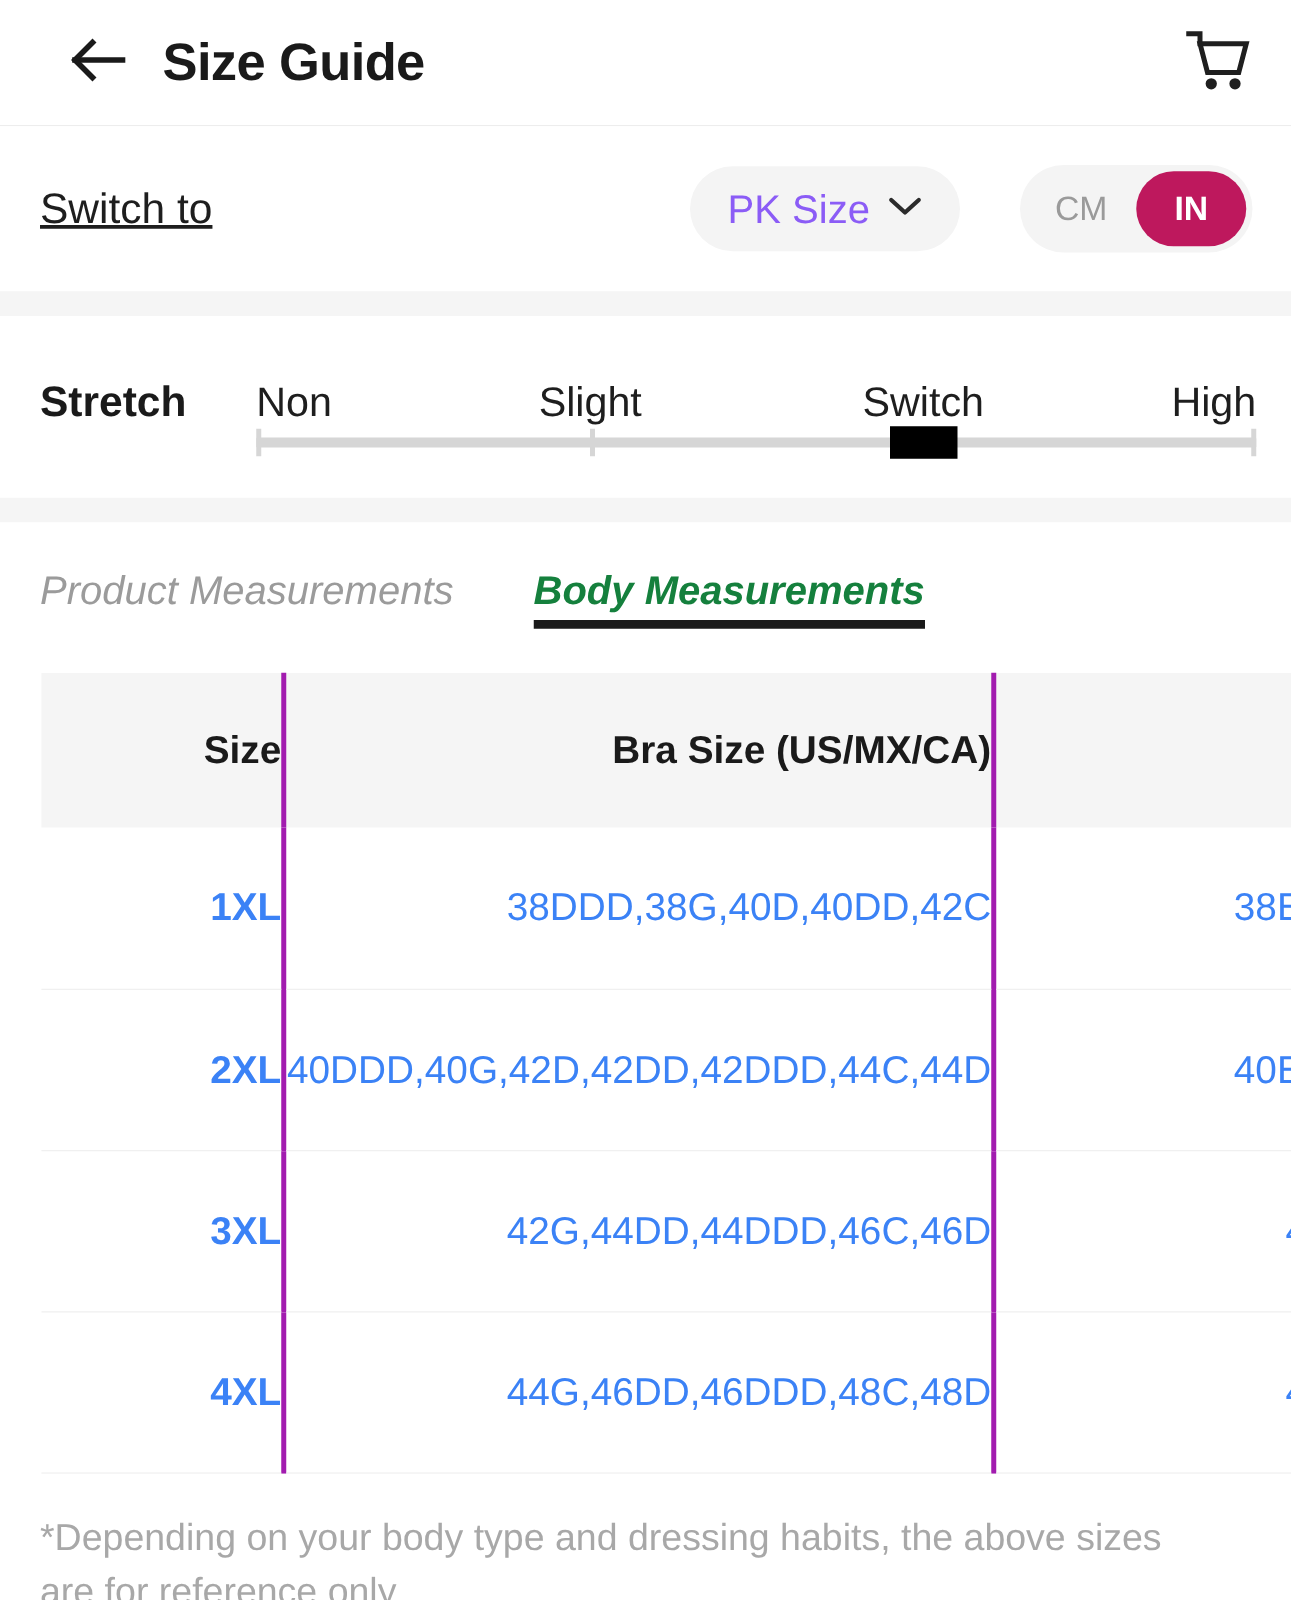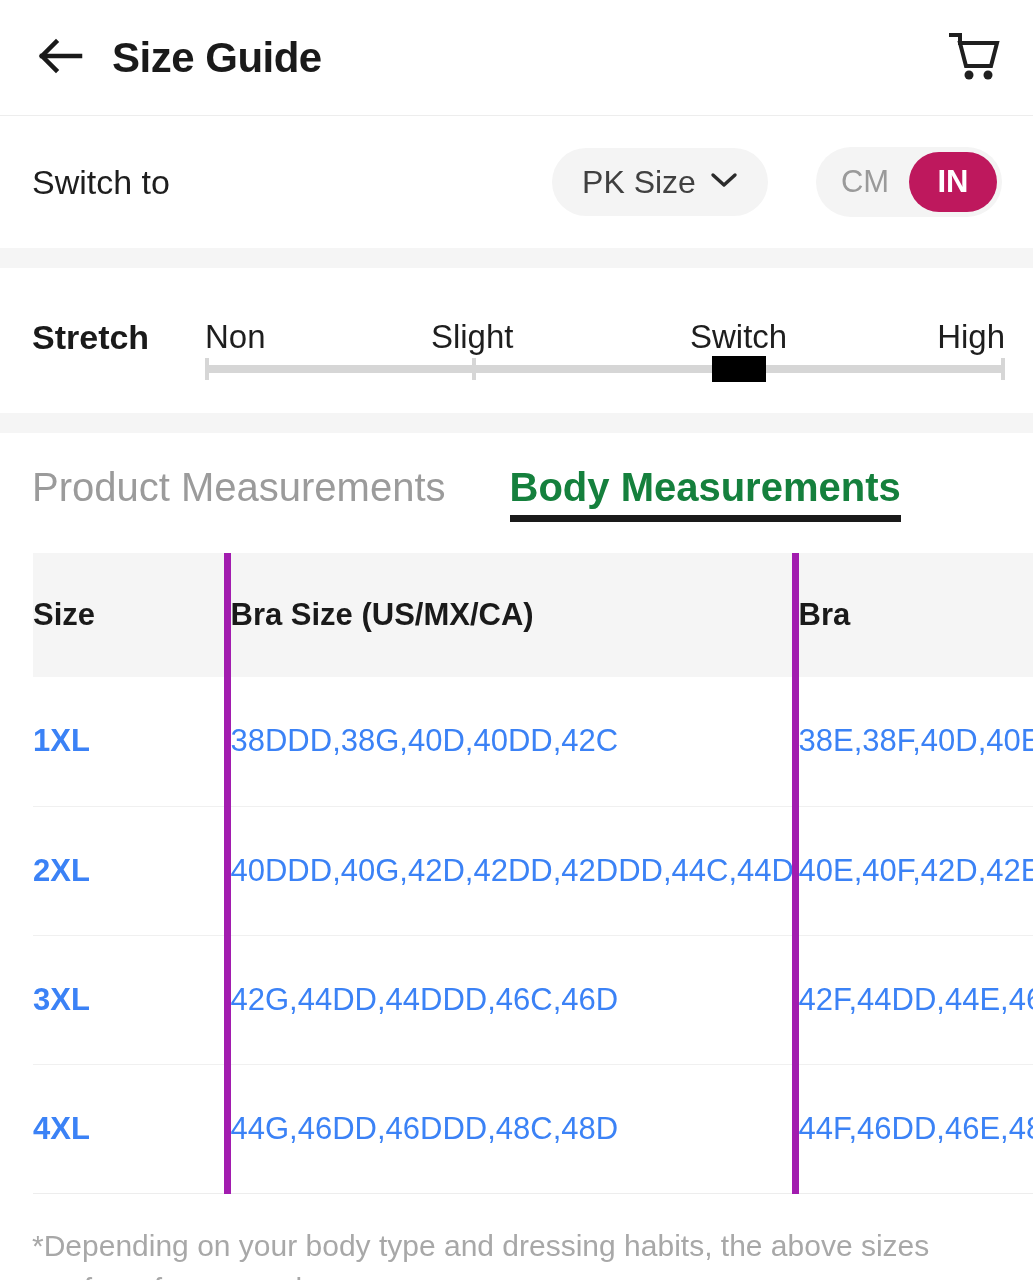--- a/index.html
+++ b/index.html
@@ -7,24 +7,24 @@
     width: 1033px;
     height: 1280px;
     background: #ffffff;
     font-family: "Liberation Sans", sans-serif;
     color: #222222;
     overflow: hidden;
   }
 
   
   .header {
-    height: 116px;
-    display: flex;
-    align-items: center;
-    padding: 0 28px 0 30px;
+    height: 101px;
+    display: flex;
+    align-items: center;
+    padding: 0 28px 0 48px;
     border-bottom: 1px solid #ededed;
     background: #ffffff;
   }
   .back-btn {
     width: 60px; height: 60px;
     display: flex; align-items: center; justify-content: center;
     flex: 0 0 auto;
     cursor: pointer;
   }
   .page-title {
@@ -48,37 +48,38 @@
     height: 132px;
     display: flex;
     align-items: center;
     padding: 0 31px 0 32px;
     background: #ffffff;
   }
   .switch-label {
     font-size: 34px;
     color: #1e1e1e;
     white-space: nowrap;
+    text-decoration: underline;
   }
   .switch-spacer { flex: 1 1 auto; }
   .size-pill {
     height: 68px;
     min-width: 216px;
     padding: 0 30px;
     border-radius: 34px;
     background: #f4f4f4;
     display: flex;
     align-items: center;
     justify-content: center;
     gap: 14px;
     cursor: pointer;
   }
   .size-pill-text {
     font-size: 32px;
-    color: #404040;
+    color: #8b5cf6;
     white-space: nowrap;
   }
   .chev { display: block; }
 
   .unit-toggle {
     margin-left: 48px;
     height: 70px;
     width: 186px;
     border-radius: 35px;
     background: #f4f4f4;
@@ -87,21 +88,21 @@
     padding: 5px;
     cursor: pointer;
   }
   .unit-opt {
     flex: 1 1 0;
     height: 100%;
     display: flex;
     align-items: center;
     justify-content: center;
     border-radius: 30px;
-    font-size: 31px;
+    font-size: 27px;
     color: #9a9a9a;
   }
   .unit-opt.active {
     background: #be185d;
     color: #ffffff;
     font-weight: bold;
   }
 
   
   .band {
@@ -180,26 +181,27 @@
 
   
   .tabs {
     height: 120px;
     display: flex;
     align-items: center;
     padding: 0 32px;
     background: #ffffff;
   }
   .tab {
-    font-size: 40px;
+    font-size: 32px;
     color: #9b9b9b;
     position: relative;
     padding-bottom: 12px;
     cursor: pointer;
     white-space: nowrap;
+    font-style: italic;
   }
   .tab + .tab { margin-left: 64px; }
   .tab.active {
     color: #15803d;
     font-weight: bold;
   }
   .tab.active::after {
     content: "";
     position: absolute;
     left: 0; right: 0;
@@ -215,24 +217,24 @@
     overflow: hidden;
     position: relative;
   }
   table.size-table {
     border-collapse: collapse;
     table-layout: fixed;
     width: 1330px;
   }
   table.size-table th,
   table.size-table td {
-    border-right: 7px solid #a21caf;
+    border-right: 4px solid #a21caf;
     border-bottom: 1px solid #f0f0f0;
     font-size: 31px;
-    text-align: left;
+    text-align: right;
     vertical-align: middle;
     white-space: nowrap;
     overflow: hidden;
   }
   table.size-table th {
     background: #f5f5f5;
     height: 124px;
     font-weight: bold;
     color: #1a1a1a;
     border-bottom: none;

